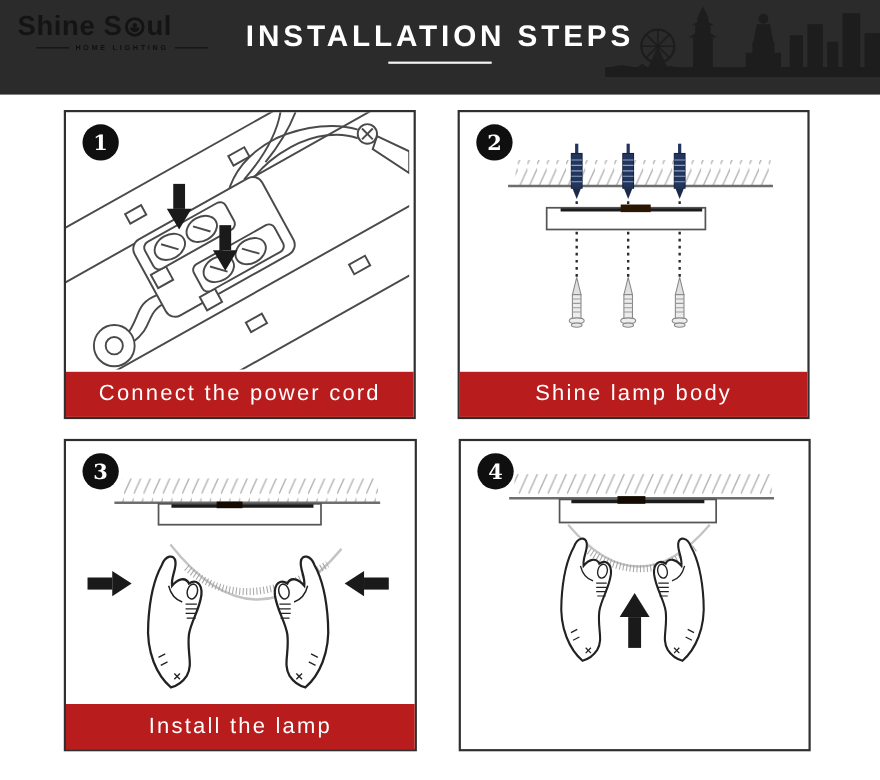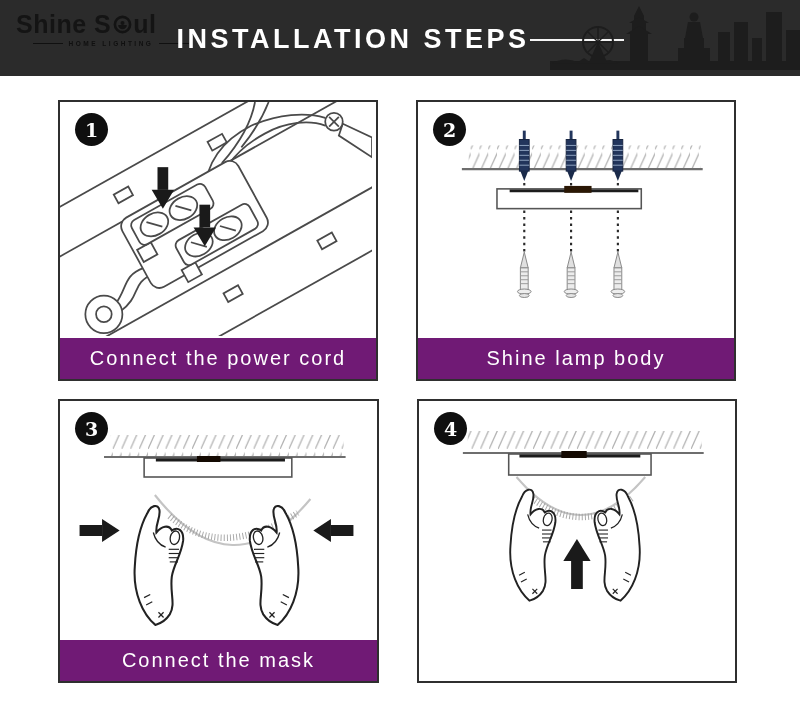--- a/index.html
+++ b/index.html
@@ -2,57 +2,57 @@
 <html><head>
 <meta charset="utf-8">
 <style>
   html,body{margin:0;padding:0;}
   body{
     width:800px;height:709px;position:relative;background:#ffffff;
     font-family:"Liberation Sans", sans-serif;overflow:hidden;
   }
   
   .header{
-    position:absolute;left:0;top:0;width:800px;height:76px;background:#2b2b2b;
+    position:absolute;left:0;top:0;width:800px;height:86px;background:#2b2b2b;
   }
   .brand{
     position:absolute;left:16px;top:12px;width:190px;color:#141414;
   }
   .brand-name{
     display:flex;align-items:center;font-weight:bold;font-size:25px;
     letter-spacing:.5px;color:#141414;line-height:1;
   }
   .brand-name .oicon{margin:0 1px 0 2px;}
   .brand-tagline{
     display:flex;align-items:center;justify-content:center;gap:6px;
     margin-top:3px;font-size:6.5px;letter-spacing:2.5px;color:#101010;font-weight:bold;
   }
   .brand-tagline .dash{display:inline-block;width:30px;height:1px;background:#101010;}
   .title-block{
     position:absolute;left:0;top:0;width:100%;height:70px;
-    display:flex;flex-direction:row;align-items:center;justify-content:center;
+    display:flex;flex-direction:column;align-items:center;justify-content:center;
   }
   .page-title{
     margin:0;color:#ffffff;font-size:27px;font-weight:bold;letter-spacing:3.5px;
     line-height:1;padding-top:8px;
   }
   .title-underline{width:94px;height:2px;background:#f5f5f5;margin-top:9px;}
   .skyline{position:absolute;right:0;top:0;}
   
   .panel{
     position:absolute;background:#ffffff;border:2px solid #2f2f2f;
     margin:0;padding:0;
   }
   .panel svg.illus{position:absolute;left:0;top:0;}
   .p1{left:58px;top:100px;width:316px;height:277px;}
   .p2{left:416px;top:100px;width:316px;height:277px;}
   .p3{left:58px;top:399px;width:317px;height:280px;}
   .p4{left:417px;top:399px;width:316px;height:280px;}
   .caption{
-    position:absolute;left:0;right:0;bottom:0;height:41px;background:#701a75;
+    position:absolute;left:0;right:0;bottom:0;height:41px;background:#b91c1c;
     display:flex;align-items:center;justify-content:center;
     color:#ffffff;font-size:20px;letter-spacing:2px;white-space:nowrap;
   }
   .badge{
     position:absolute;left:15px;top:11px;width:33px;height:33px;border-radius:50%;
     background:#0f0f0f;color:#ffffff;display:flex;align-items:center;justify-content:center;
     font-family:"DejaVu Serif", serif;font-weight:bold;font-size:19px;z-index:3;
   }
 </style>
 </head>
@@ -353,21 +353,21 @@
     </g>
 
     <g fill="#1a1a1a">
       <rect x="20" y="124" width="23" height="11"></rect>
       <polygon points="43,118 43,141 61,129.5"></polygon>
       <rect x="277" y="124" width="23" height="11"></rect>
       <polygon points="277,118 277,141 259,129.5"></polygon>
     </g>
   </svg>
   <figcaption class="caption">
-    <span>Connect the mask</span>
+    <span>Install the lamp</span>
   </figcaption>
 </figure>
 
 <figure class="panel p4">
   <div class="badge">
     <span>4</span>
   </div>
   <svg class="illus" width="312" height="237" viewBox="0 0 320 237" preserveAspectRatio="none">
     <rect x="50" y="30" width="240" height="22" fill="url(#hatch)"></rect>
     <line x1="45" y1="52" x2="292" y2="52" stroke="#6e6e6e" stroke-width="2.2"></line>

